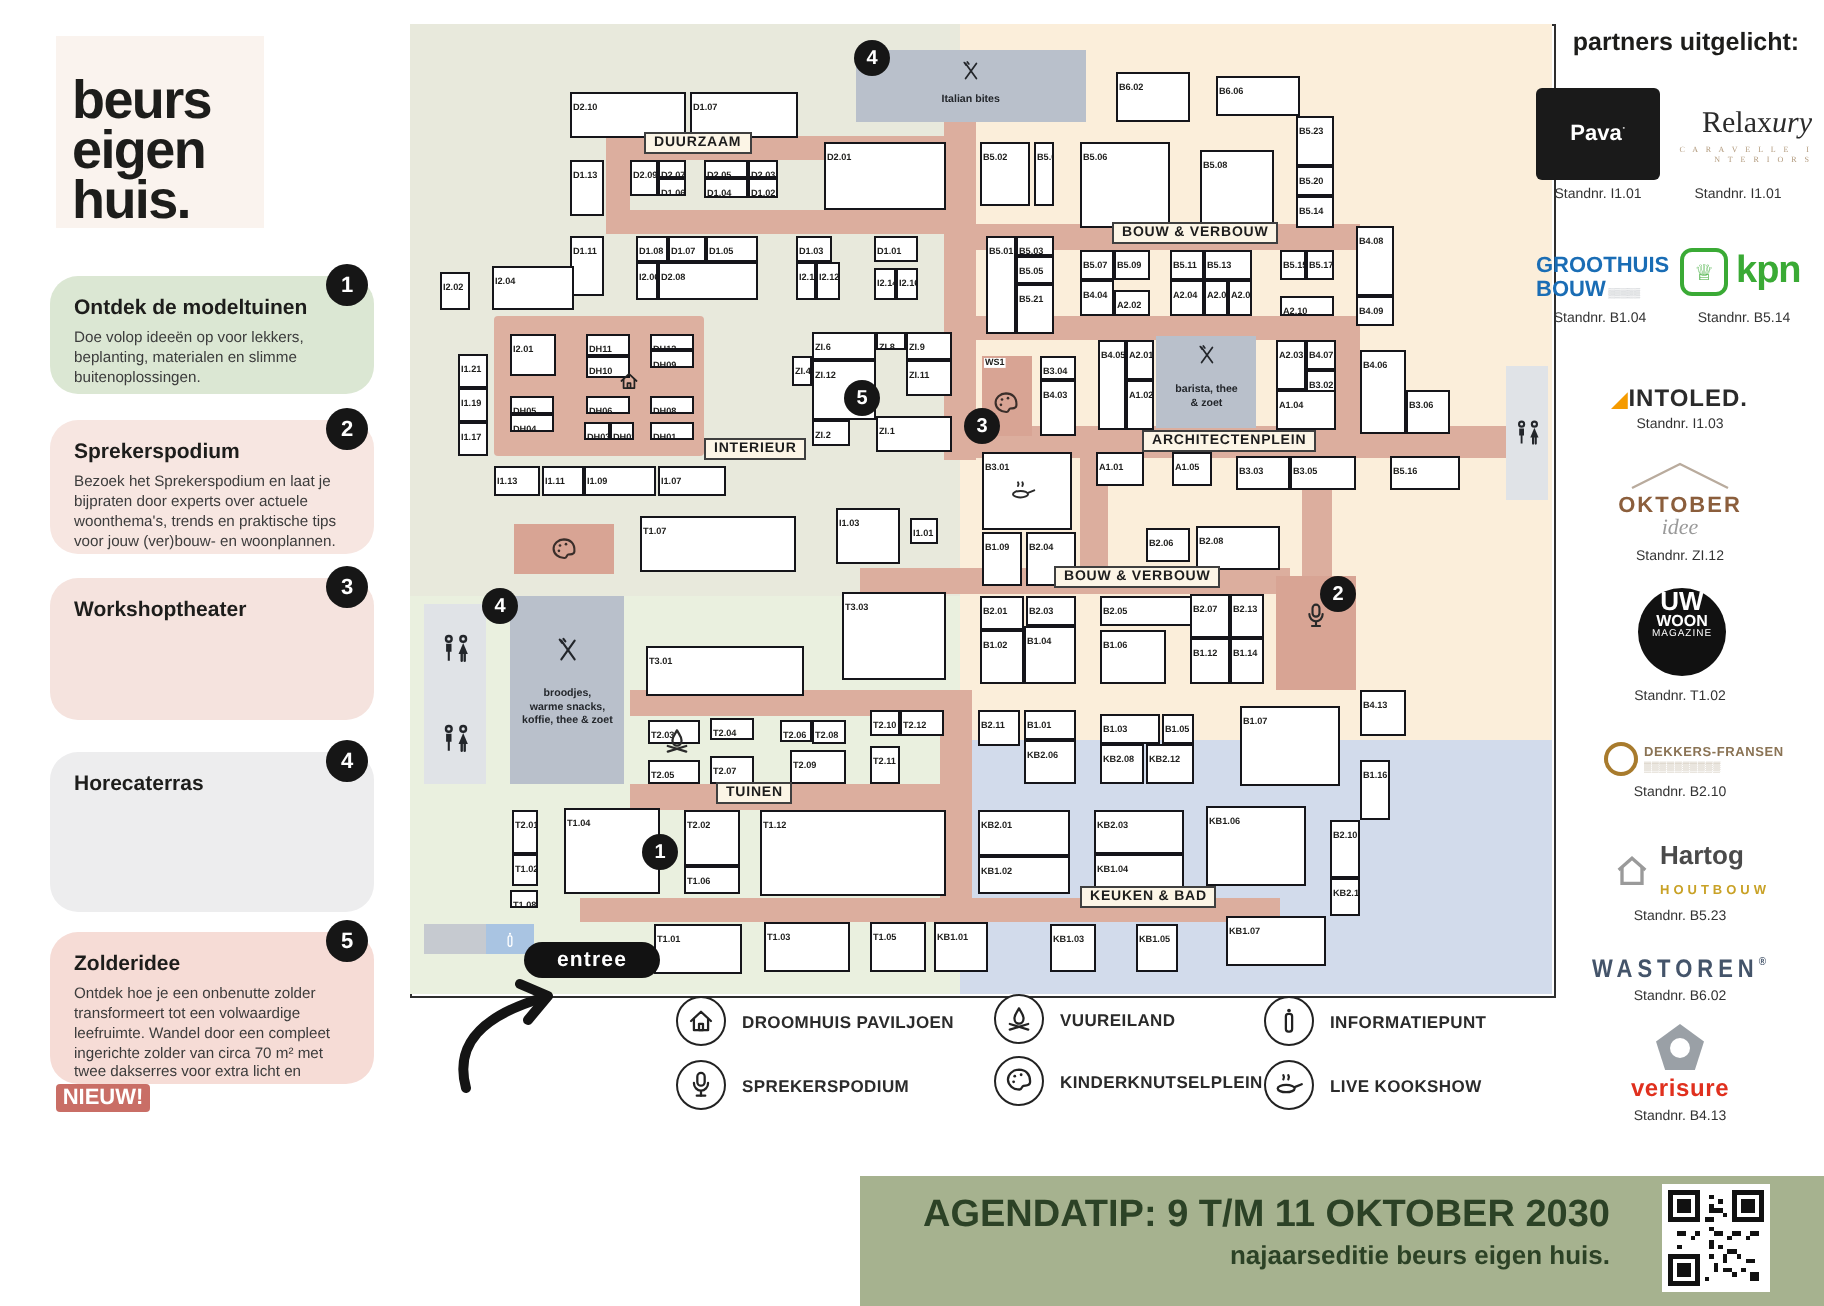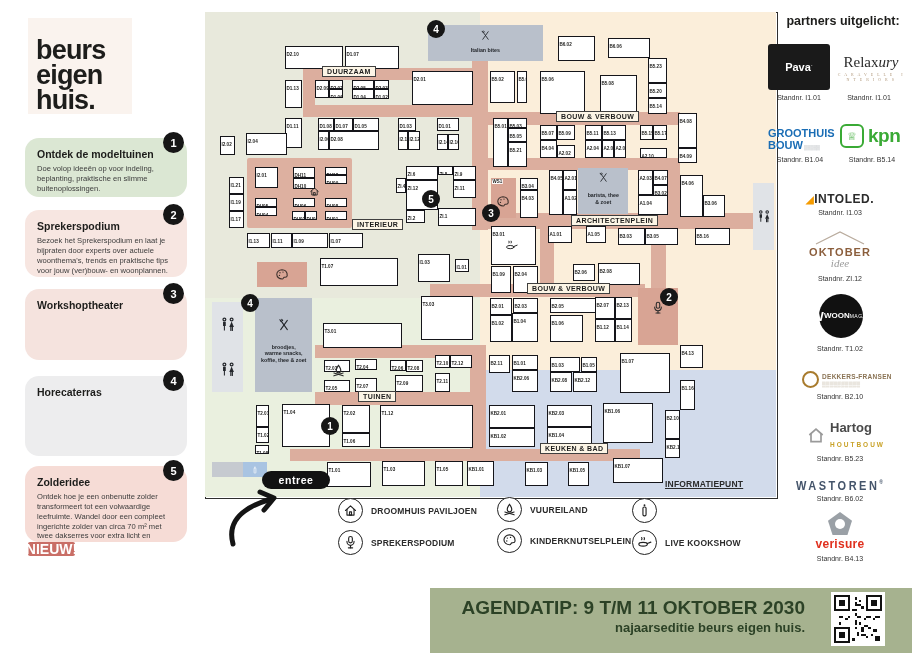--- a/index.html
+++ b/index.html
@@ -7,21 +7,21 @@
         font-family:"Liberation Sans",sans-serif;color:#1d1d1b;}
   .abs{position:absolute;}
   
   .logo-panel{background:#faf3ee;}
   .logo{font-weight:800;font-size:27px;line-height:.92;letter-spacing:-.8px;color:#1d1d1b;}
   .card{border-radius:14px;padding:10px 12px 6px 12px;box-sizing:border-box;}
   .card h3{margin:0 0 4px 0;font-size:10.5px;font-weight:800;color:#1d1d1b;}
   .card p{margin:0;font-size:7.6px;line-height:1.3;color:#3c3c3c;}
   .numbadge{width:21px;height:21px;border-radius:50%;background:#161616;color:#fff;
             display:flex;align-items:center;justify-content:center;font-size:11px;font-weight:800;z-index:6;}
-  .nieuw{background:#c96e66;color:#fff;font-weight:800;font-size:14px;display:flex;
+  .nieuw{background:#c96e66;color:#fff;font-weight:800;font-size:11px;display:flex;
          align-items:center;justify-content:center;border-radius:2px;}
   
   .zone{z-index:0;}
   .map-outline{border:1px solid #2e2e2e;z-index:0;}
   .corridor{background:#dcae9e;z-index:1;}
   .pavilion{background:#ddb0a0;z-index:1;border-radius:2px;}
   .booth{background:#fff;border:1px solid #15151a;box-sizing:border-box;z-index:2;overflow:hidden;}
   .booth>span{display:inline-block;font-size:10px;font-weight:600;white-space:nowrap;
               transform:scale(.46);transform-origin:0 0;padding:1px 0 0 1px;width:217%;}
   .chip{z-index:4;background:#fcf5e6;border:1px solid #3f3f3f;color:#1c1c1c;
@@ -58,21 +58,21 @@
 
   <div class="abs logo-panel" style="left:28px;top:18px;width:104px;height:96px;"></div>
   <div class="abs logo" style="left:36px;top:38px;">
     <div>beurs</div>
     <div>eigen</div>
     <div>huis.</div>
   </div>
   <div id="cards">
       <div class="card" style="position: absolute; left: 25px; top: 138px; width: 162px; height: 59px; background: rgb(219, 231, 211);">
         <h3>Ontdek de modeltuinen</h3>
-        <p>Doe volop ideeën op voor indeling, beplanting, praktische en slimme buitenoplossingen.</p>
+        <p>Doe volop ideeën op voor lekkers, beplanting, materialen en slimme buitenoplossingen.</p>
       </div>
       <div class="numbadge" style="position: absolute; left: 163px; top: 132px; width: 21px; height: 21px;">1</div>
       <div class="card" style="position: absolute; left: 25px; top: 210px; width: 162px; height: 67px; background: rgb(247, 230, 225);">
         <h3>Sprekerspodium</h3>
         <p>Bezoek het Sprekerspodium en laat je bijpraten door experts over actuele woonthema's, trends en praktische tips voor jouw (ver)bouw- en woonplannen.</p>
       </div>
       <div class="numbadge" style="position: absolute; left: 163px; top: 204px; width: 21px; height: 21px;">2</div>
       <div class="card" style="position: absolute; left: 25px; top: 289px; width: 162px; height: 71px; background: rgb(245, 227, 222);">
         <h3>Workshoptheater</h3>
       </div>
@@ -426,40 +426,40 @@
           <circle cx="8.2" cy="12.6" r="1" fill="currentColor" stroke="none"></circle>
         </svg>
       </div>
       <div class="abs lg-label" style="position: absolute; left: 530px; top: 536px;">KINDERKNUTSELPLEIN</div>
       <div class="abs lg-circle" style="position: absolute; left: 632px; top: 498px; width: 25px; height: 25px;">
         <svg width="17" height="17" viewBox="0 0 24 24" fill="none" stroke="#222222" stroke-width="1.6" stroke-linecap="round" stroke-linejoin="round" style="color:#222222">
           <rect x="9.8" y="7" width="4.4" height="12.5" rx="1.8"></rect>
           <circle cx="12" cy="4.6" r="1.3" fill="currentColor" stroke="none"></circle>
         </svg>
       </div>
-      <div class="abs lg-label" style="position: absolute; left: 665px; top: 479px; text-decoration: underline;">INFORMATIEPUNT</div>
+      <div class="abs lg-label" style="position: absolute; left: 665px; top: 506px;">INFORMATIEPUNT</div>
       <div class="abs lg-circle" style="position: absolute; left: 632px; top: 530px; width: 25px; height: 25px;">
         <svg width="17" height="17" viewBox="0 0 24 24" fill="none" stroke="#222222" stroke-width="1.6" stroke-linecap="round" stroke-linejoin="round" style="color:#222222">
           <ellipse cx="10" cy="14.5" rx="6" ry="2.6"></ellipse>
           <path d="M16 13.5 L21 11.5"></path>
           <path d="M8 8 q1 -1.5 0 -3"></path>
           <path d="M11.5 8 q1 -1.5 0 -3"></path>
         </svg>
       </div>
       <div class="abs lg-label" style="position: absolute; left: 665px; top: 538px;">LIVE KOOKSHOW</div>
     </div>
 
   <div class="abs p-head" style="left:778px;top:14px;width:130px;">partners uitgelicht:</div>
   <div id="partners">
       <div class="abs" style="position: absolute; left: 768px; top: 44px;">
         <div style="width:62px;height:46px;background:#1a1a1a;border-radius:3px;display:flex;align-items:center;justify-content:center;color:#fff;font-weight:800;font-size:11px;">Pava<span style="font-size:6px;vertical-align:top;">˙</span></div>
       </div>
       <div class="abs stand" style="position: absolute; left: 754px; top: 94px;">Standnr. I1.01</div>
       <div class="abs" style="position: absolute; left: 836px; top: 54px;">
-        <div style="width:70px;text-align:center;font-family:'Liberation Serif',serif;font-size:15px;color:#2b2b2b;">Relax<i>ury</i><div style="font-size:4px;letter-spacing:1.5px;color:#b29a7d;margin-top:1px;">C A R A V E L L E &nbsp; I N T E R I O R S</div></div>
+        <div style="width:70px;text-align:right;font-family:'Liberation Serif',serif;font-size:15px;color:#2b2b2b;">Relax<i>ury</i><div style="font-size:4px;letter-spacing:1.5px;color:#b29a7d;margin-top:1px;">C A R A V E L L E &nbsp; I N T E R I O R S</div></div>
       </div>
       <div class="abs stand" style="position: absolute; left: 824px; top: 94px;">Standnr. I1.01</div>
       <div class="abs" style="position: absolute; left: 768px; top: 128px;">
         <div style="color:#1a6db5;font-weight:800;font-size:11px;line-height:1.05;">GROOTHUIS<br>BOUW<span style="color:#9aa0a6;font-size:4.5px;"> ▒▒▒▒▒</span></div>
       </div>
       <div class="abs stand" style="position: absolute; left: 755px; top: 156px;">Standnr. B1.04</div>
       <div class="abs" style="position: absolute; left: 840px; top: 124px;">
         <div style="display:flex;align-items:center;gap:4px;">
           <span style="width:20px;height:20px;border:2px solid #3aaa35;border-radius:6px;display:flex;align-items:center;justify-content:center;color:#3aaa35;font-size:11px;">♕</span>
           <span style="color:#3aaa35;font-weight:800;font-size:19px;letter-spacing:-.5px;">kpn</span>
@@ -470,21 +470,21 @@
         <div style="width:88px;text-align:center;font-weight:800;font-size:12px;color:#2b2b2b;letter-spacing:.5px;"><span style="color:#f59b00;font-size:10px;">◢</span>INTOLED.</div>
       </div>
       <div class="abs stand" style="position: absolute; left: 795px; top: 209px;">Standnr. I1.03</div>
       <div class="abs" style="position: absolute; left: 806px; top: 230px;">
         <div style="width:68px;text-align:center;"><svg width="56" height="16" viewBox="0 0 56 16" fill="none" stroke="#b9ab9d" stroke-width="1.2">
             <path d="M4 14 L28 2 L52 14"></path>
           </svg><div style="font-weight:800;font-size:11px;letter-spacing:1px;color:#8b5e3c;margin-top:-4px;">OKTOBER</div><div style="font-family:'Liberation Serif',serif;font-style:italic;font-size:11px;color:#9a9a9a;margin-top:-1px;">idee</div></div>
       </div>
       <div class="abs stand" style="position: absolute; left: 795px; top: 275px;">Standnr. ZI.12</div>
       <div class="abs" style="position: absolute; left: 819px; top: 294px;">
-        <div style="width:44px;height:44px;border-radius:50%;background:#111111;color:#fff;display:flex;flex-direction:row;align-items:center;justify-content:center;line-height:1;">
+        <div style="width:44px;height:44px;border-radius:50%;background:#111111;color:#fff;display:flex;flex-direction:column;align-items:center;line-height:1;">
           <span style="font-weight:800;font-size:13px;">UW</span>
           <span style="font-weight:800;font-size:8px;">WOON</span>
           <span style="font-size:5px;letter-spacing:.5px;">MAGAZINE</span>
         </div>
       </div>
       <div class="abs stand" style="position: absolute; left: 795px; top: 345px;">Standnr. T1.02</div>
       <div class="abs" style="position: absolute; left: 802px; top: 371px;">
         <div style="display:flex;align-items:center;gap:3px;">
           <span style="width:13px;height:13px;border-radius:50%;border:2px solid #a87b2d;display:inline-block;"></span>
           <span style="font-size:6.5px;font-weight:700;color:#8a7354;letter-spacing:.3px;">DEKKERS-FRANSEN<br><span style="font-weight:400;color:#b3a48c;font-size:5px;">▒▒▒▒▒▒▒▒▒▒</span></span>

